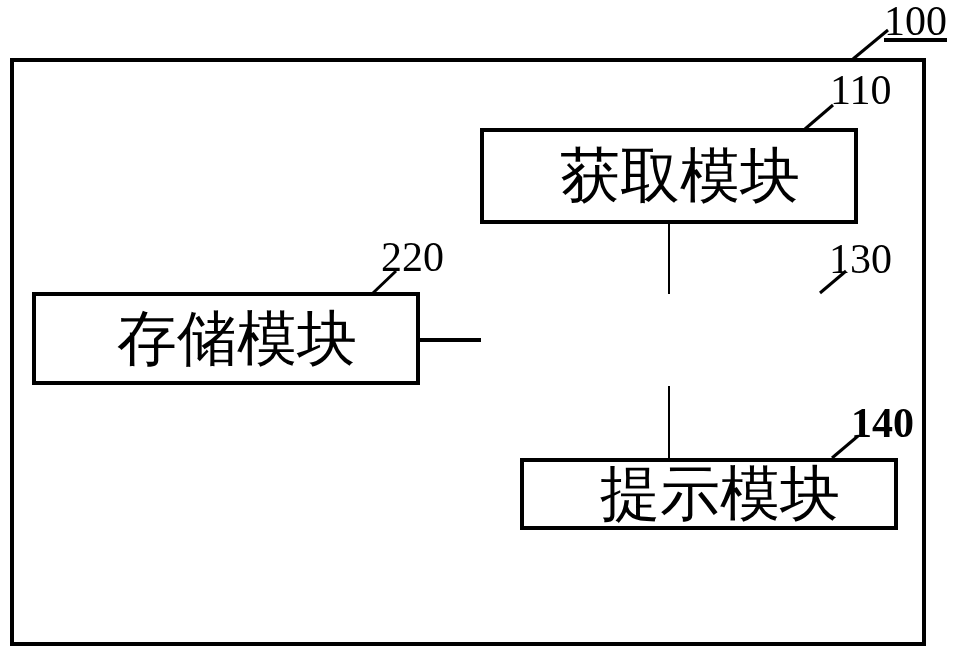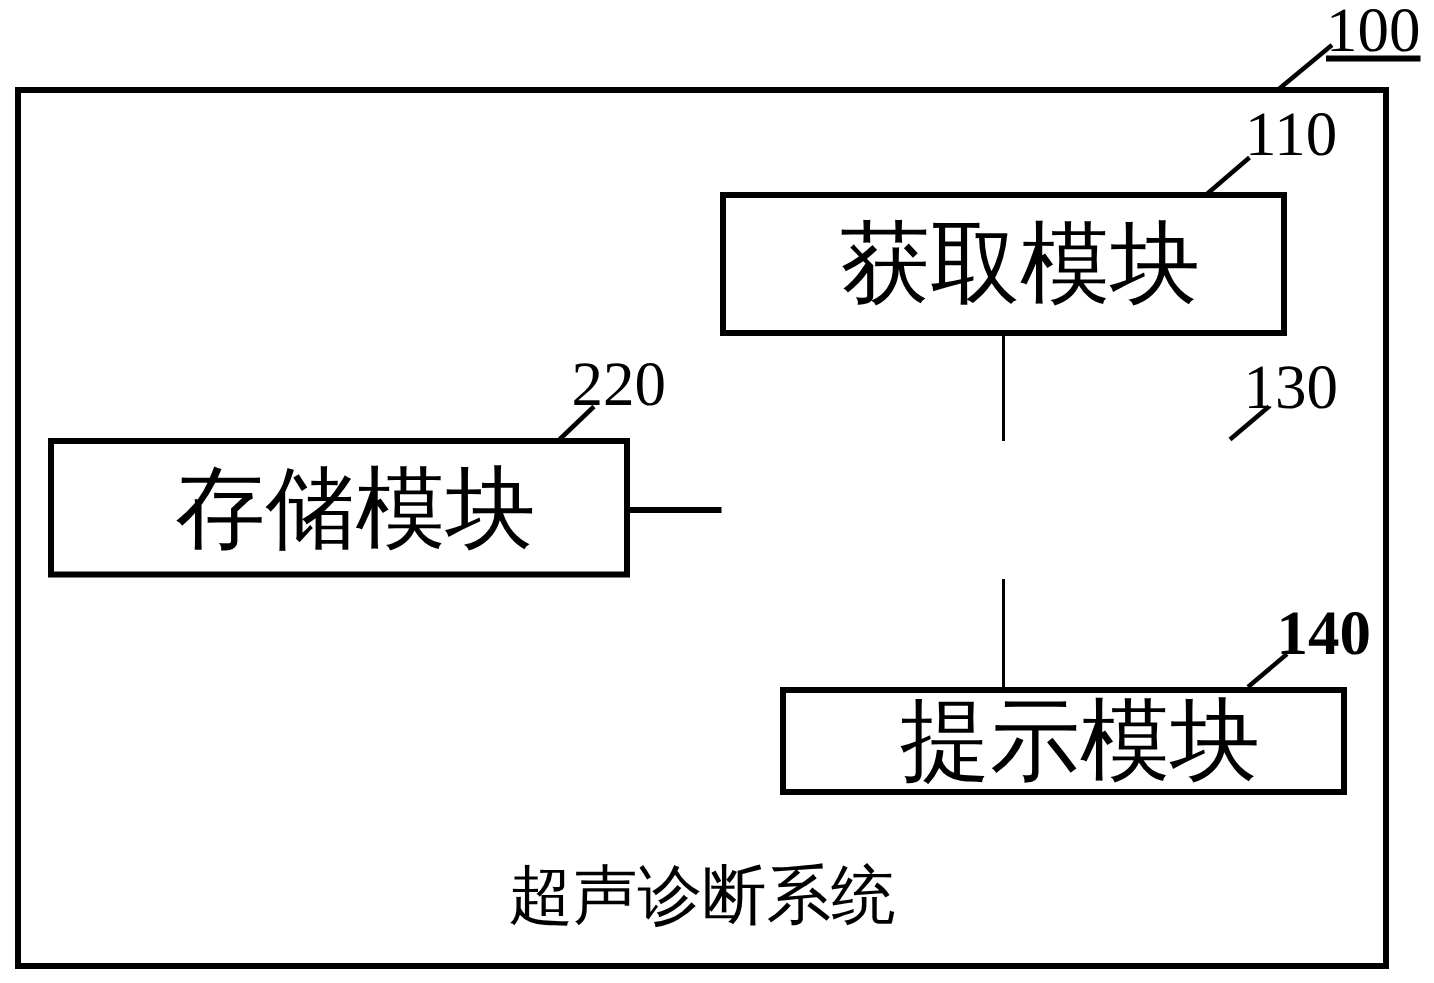--- a/index.html
+++ b/index.html
@@ -101,15 +101,14 @@
   <div class="module module-140">
     <span>提示模块</span>
   </div>
 
   <div class="ref-label ref-100">100</div>
   <div class="ref-label ref-110">110</div>
   <div class="ref-label ref-120">220</div>
   <div class="ref-label ref-130">130</div>
   <div class="ref-label ref-140">140</div>
 
-  <div class="caption">超声诊断系统</div>
 
 </div>
 
 </body></html>

